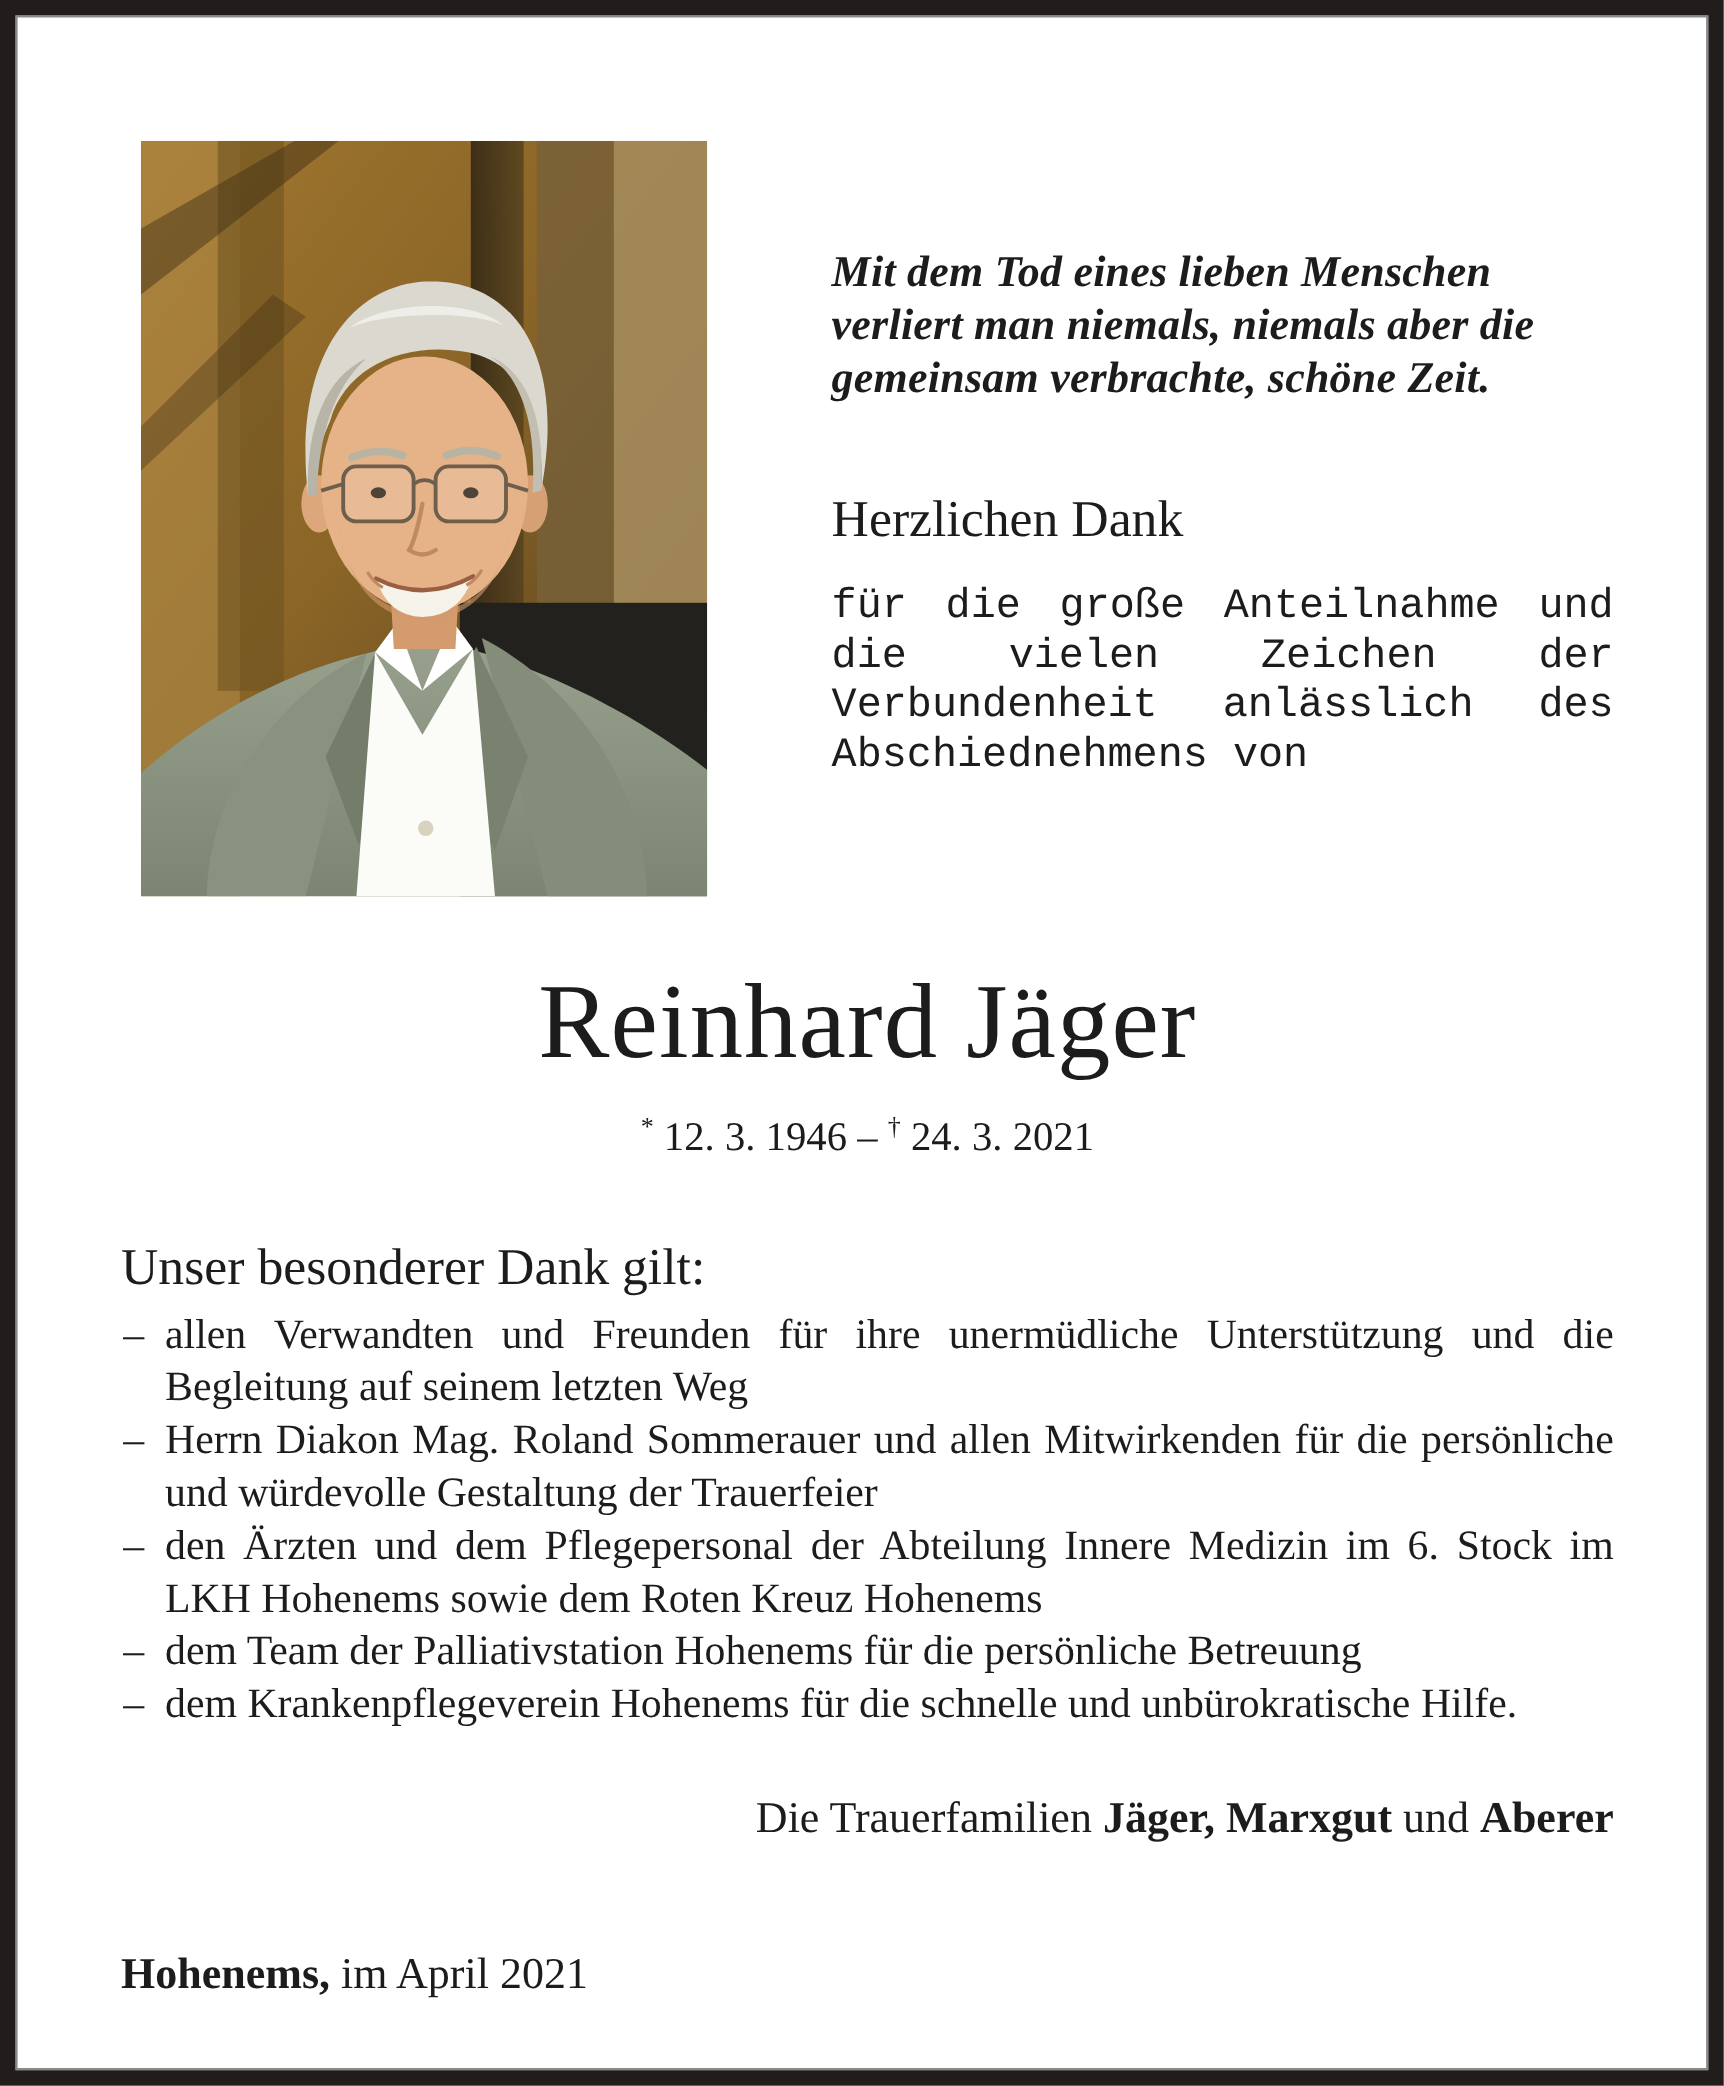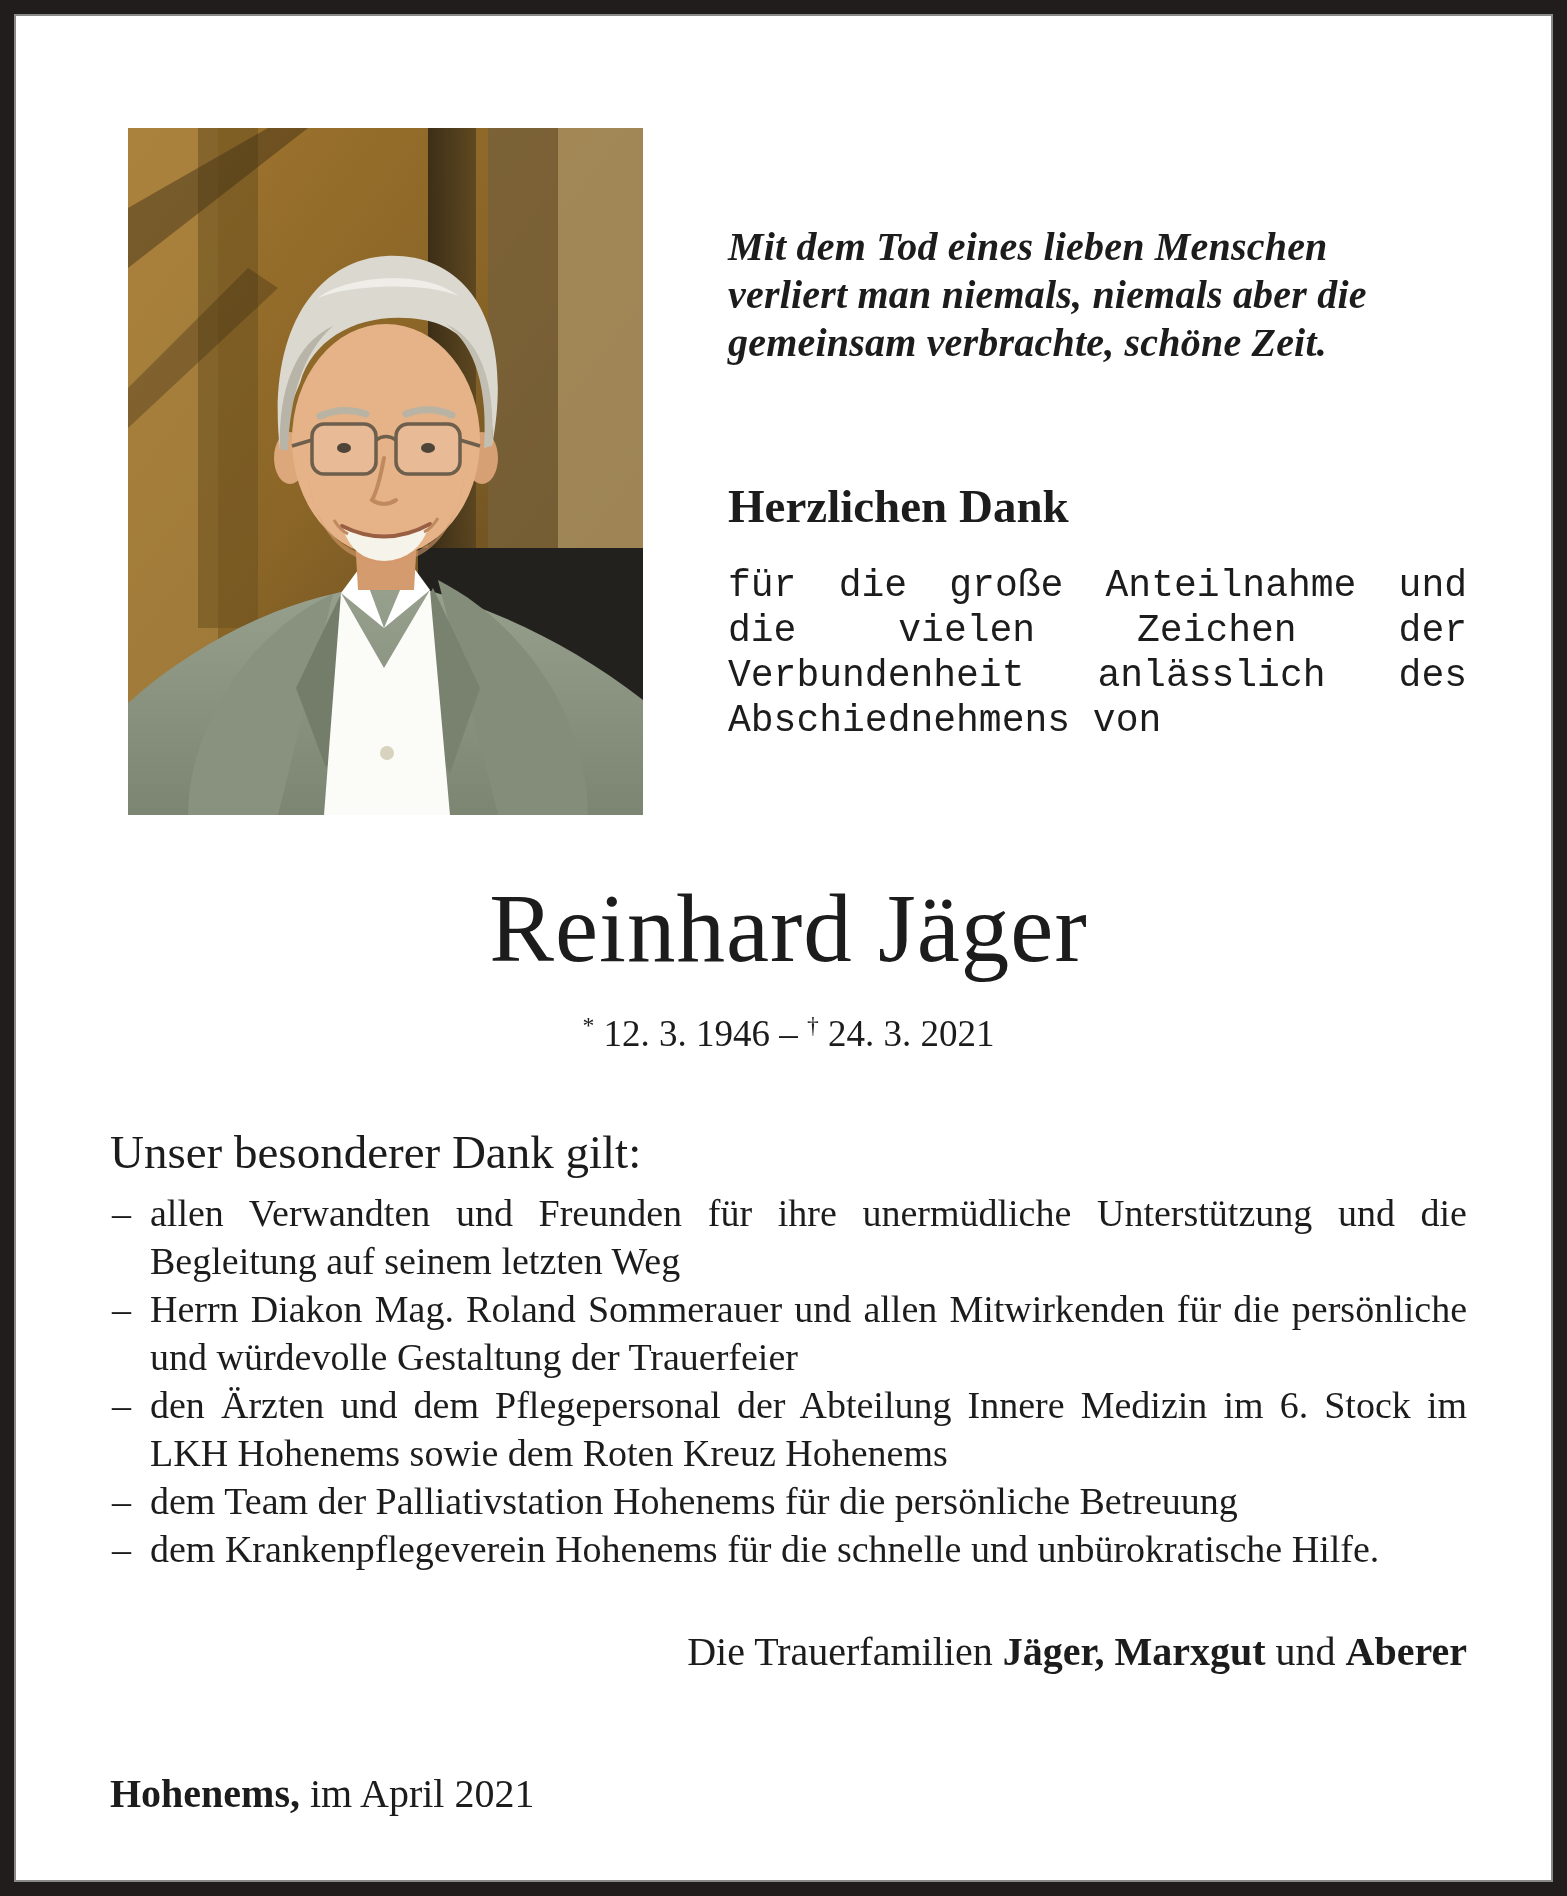--- a/index.html
+++ b/index.html
@@ -26,36 +26,35 @@
   }
   .photo{
     flex:0 0 515px;
     width:515px;height:687px;
     margin-left:18px;
     overflow:hidden;
   }
   .photo svg{display:block;width:515px;height:687px;}
   .right-col{
     flex:1 1 auto;
-    padding-left:85px;
+    padding-left:113px;
     max-width:745px;
   }
   .quote{
     margin-top:95px;
     font-style:italic;
     font-weight:bold;
     font-size:40px;
     line-height:48px;
     letter-spacing:0.2px;
   }
   .thanks-heading{
-    margin-top:114px;
+    margin-top:80px;
     font-size:47px;
     line-height:50px;
-    font-weight:bold;
   }
   .thanks-paragraph{
     margin-top:32px;
     font-size:38px;
     line-height:45px;
     text-align:justify;
     font-family:Liberation Mono, monospace;
   }
   .name{
     margin-top:62px;

